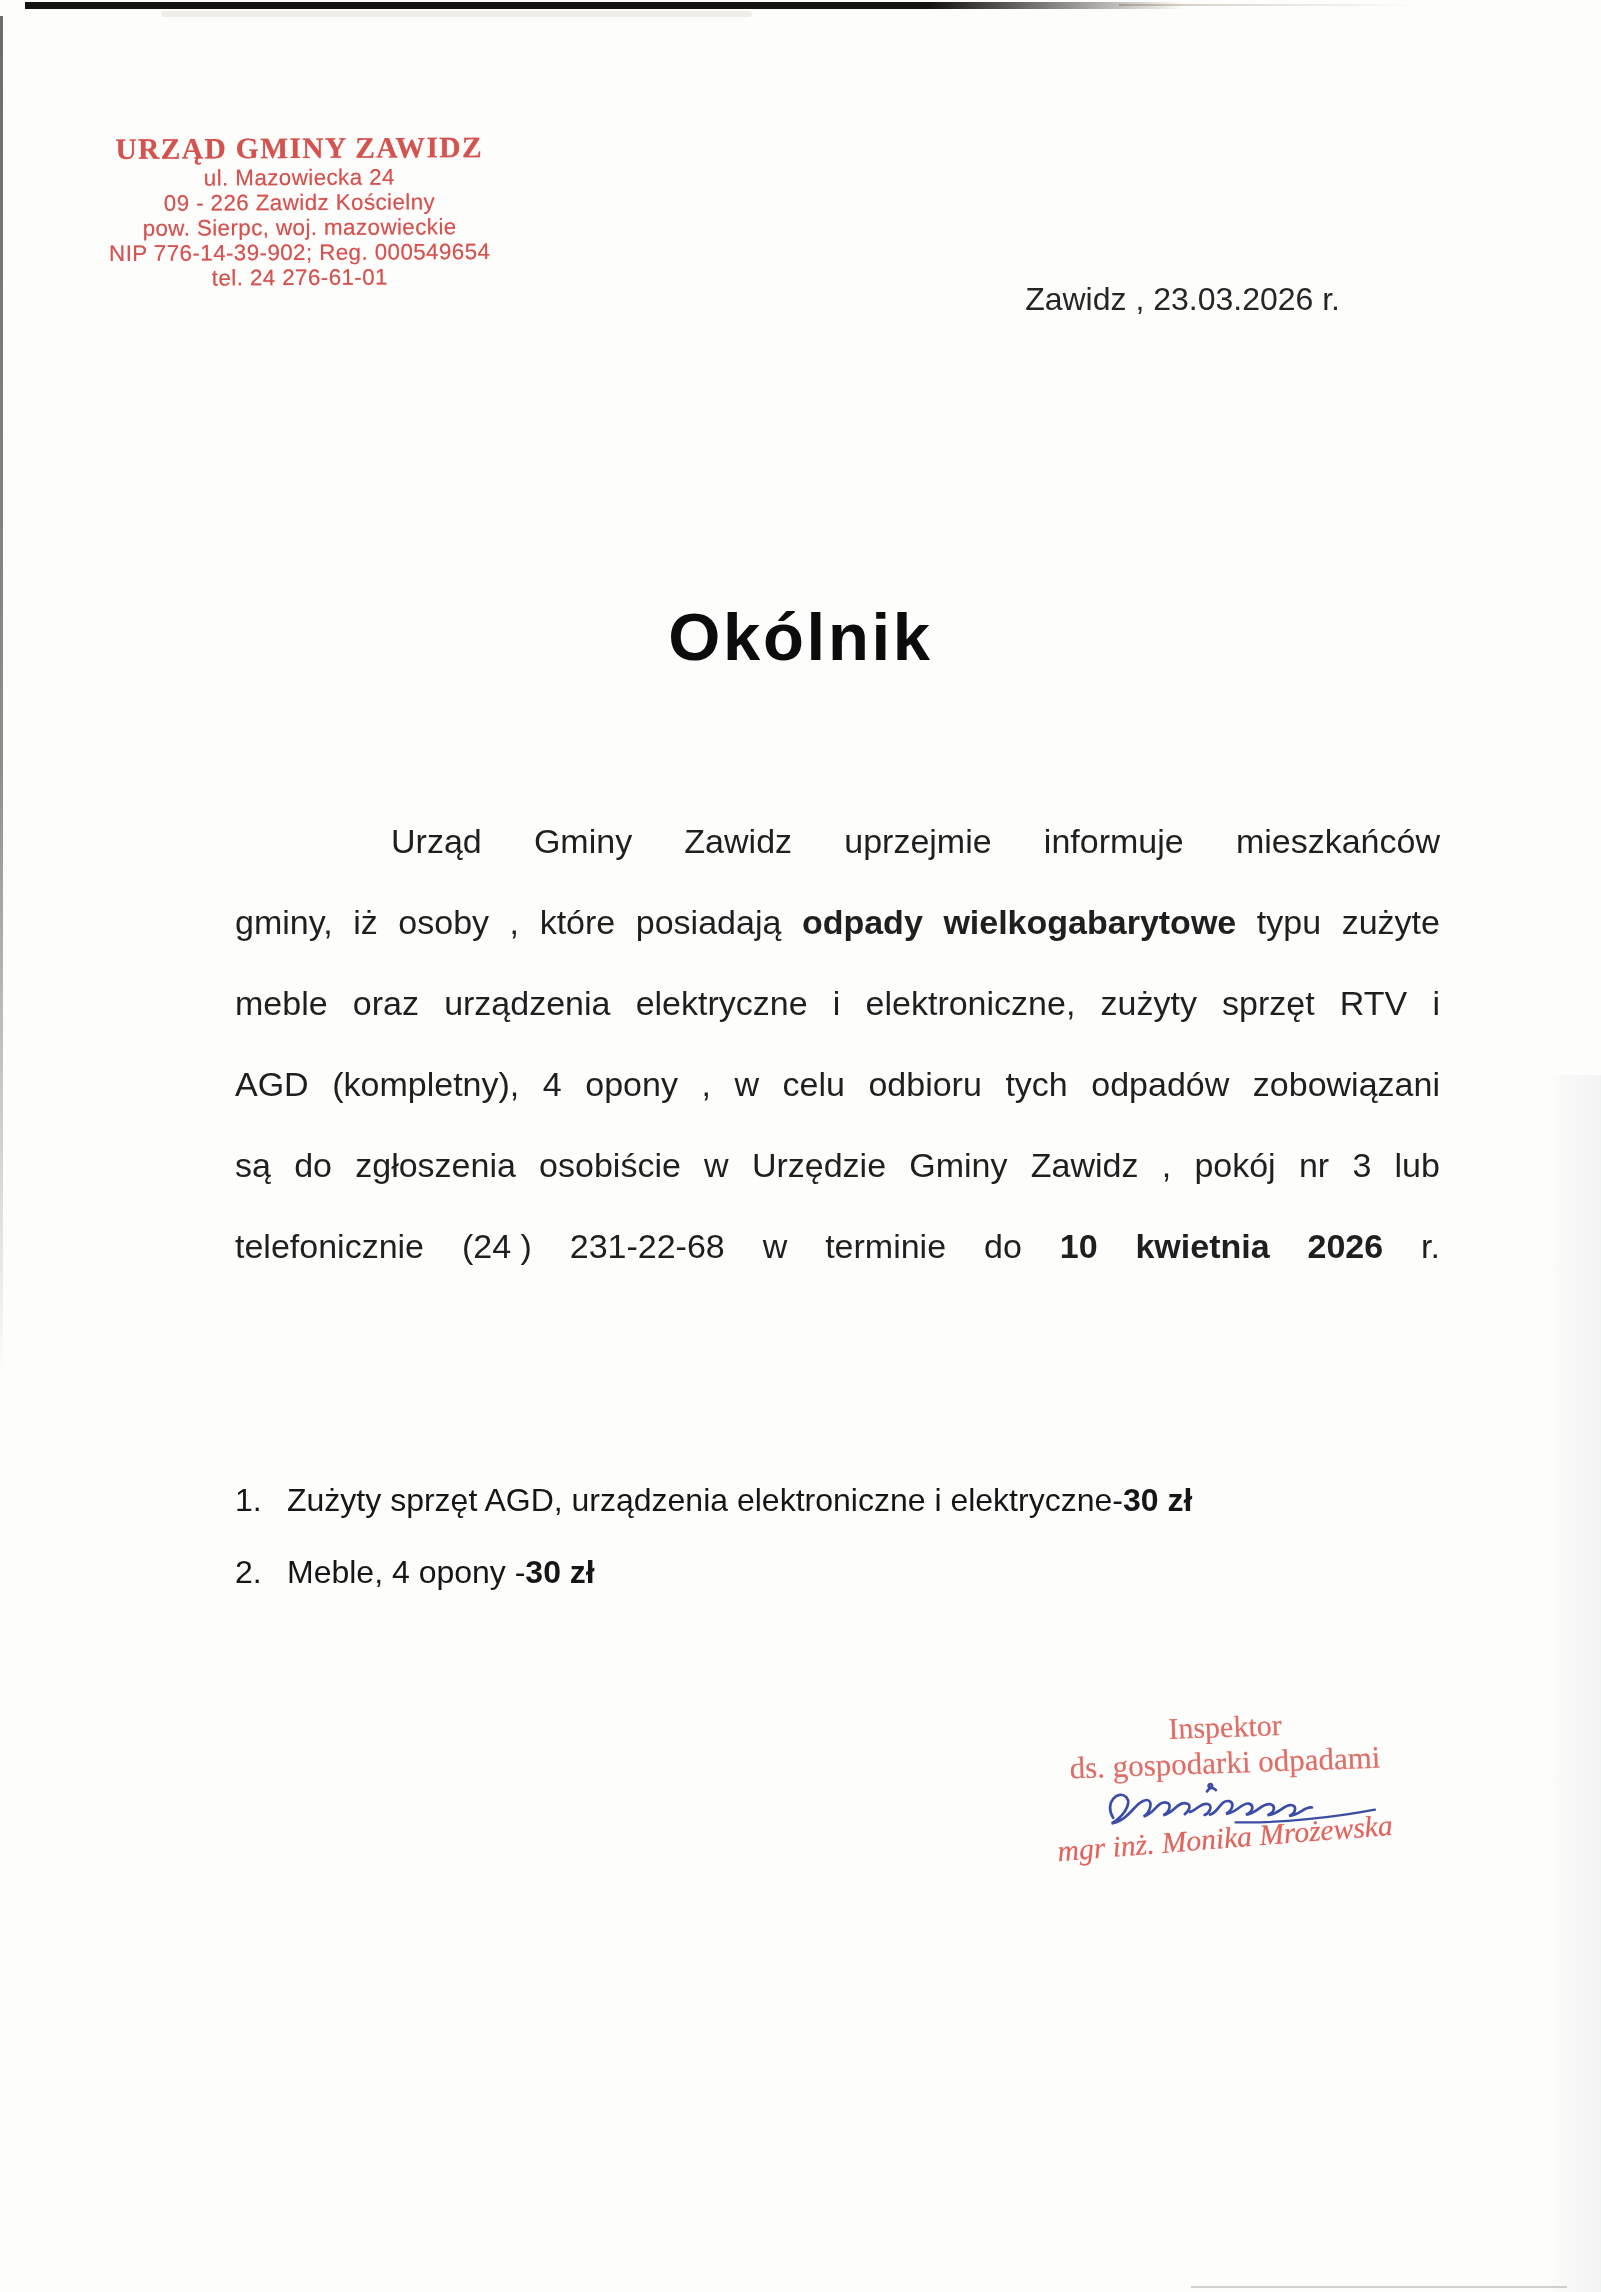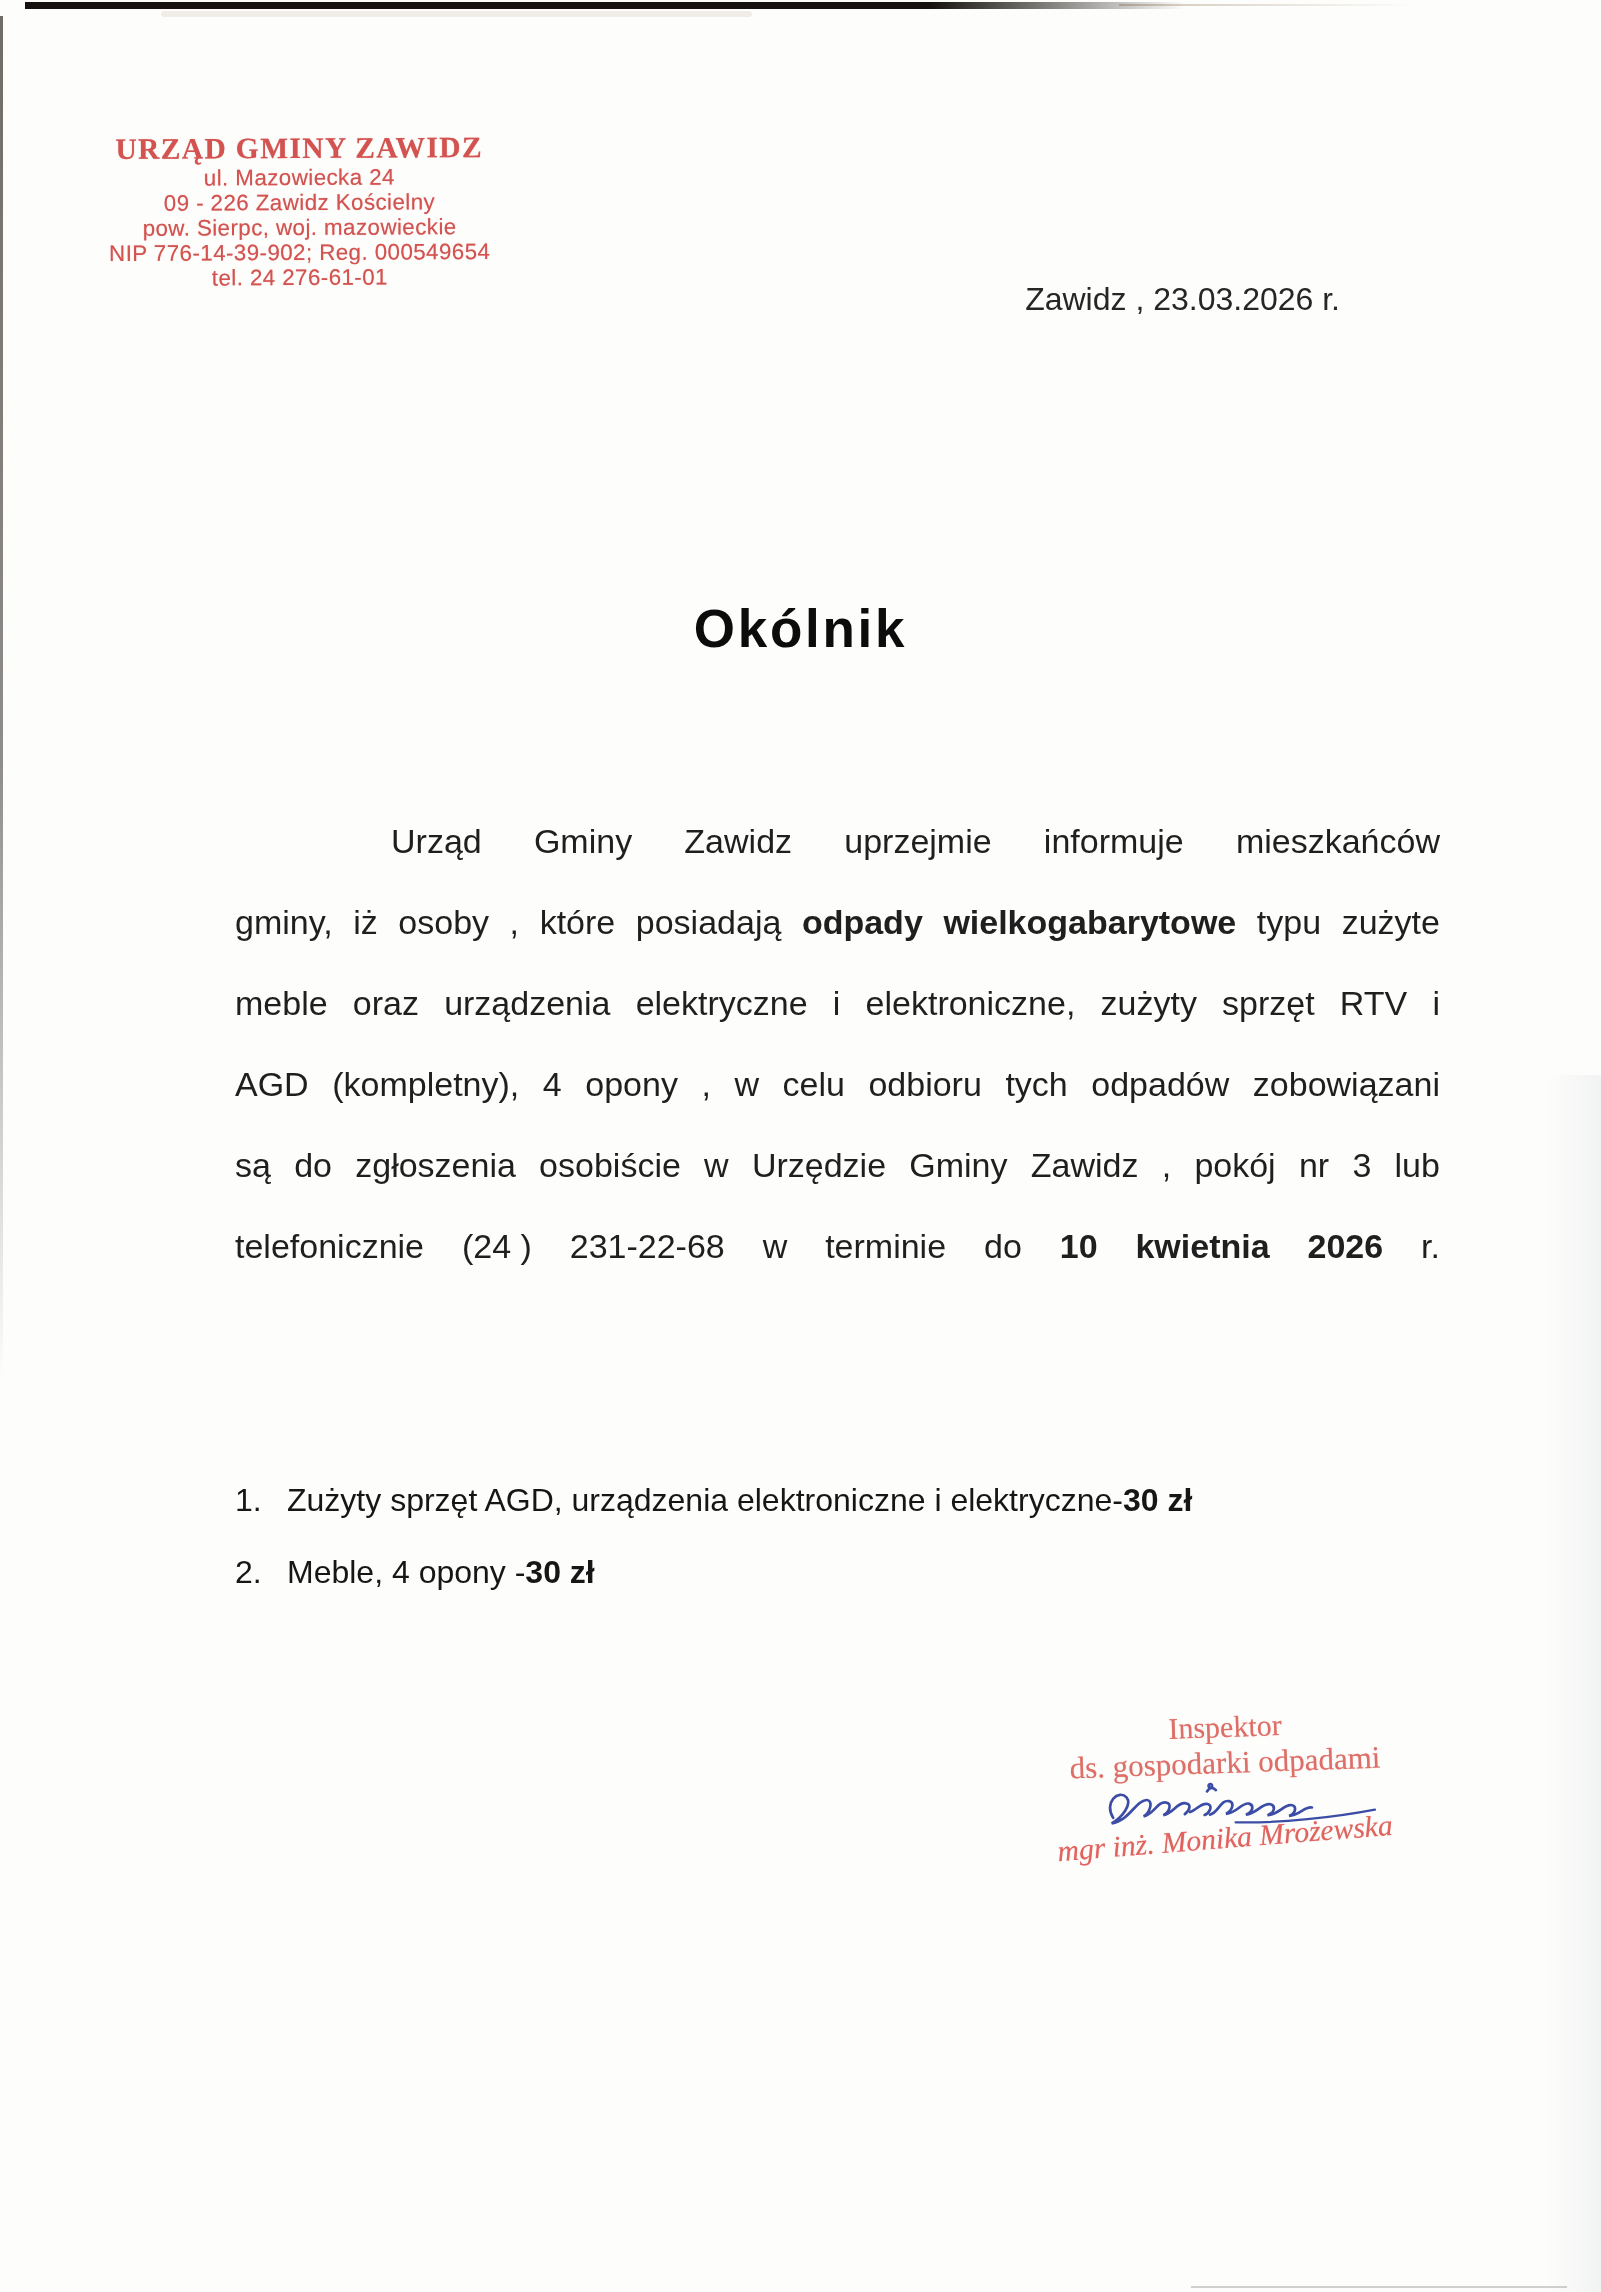--- a/index.html
+++ b/index.html
@@ -56,21 +56,21 @@
   }
   
   .date-line{
     position:absolute;top:281px;right:261px;
     font-size:32px;color:#262626;white-space:nowrap;
   }
   
   .title{
     position:absolute;left:0;top:598px;width:1601px;margin:0;
     text-align:center;
-    font-size:53px;font-weight:700;letter-spacing:2.7px;
+    font-size:67px;font-weight:700;letter-spacing:2.7px;
     color:#0c0c0c;
   }
   
   .body-text{
     position:absolute;left:191px;top:820px;width:1205px;
     font-size:34px;color:#1f1f1f;margin-left:44px;
   }
   .bline{
     display:flex;justify-content:space-between;
     height:81px;align-items:flex-start;line-height:43px;

